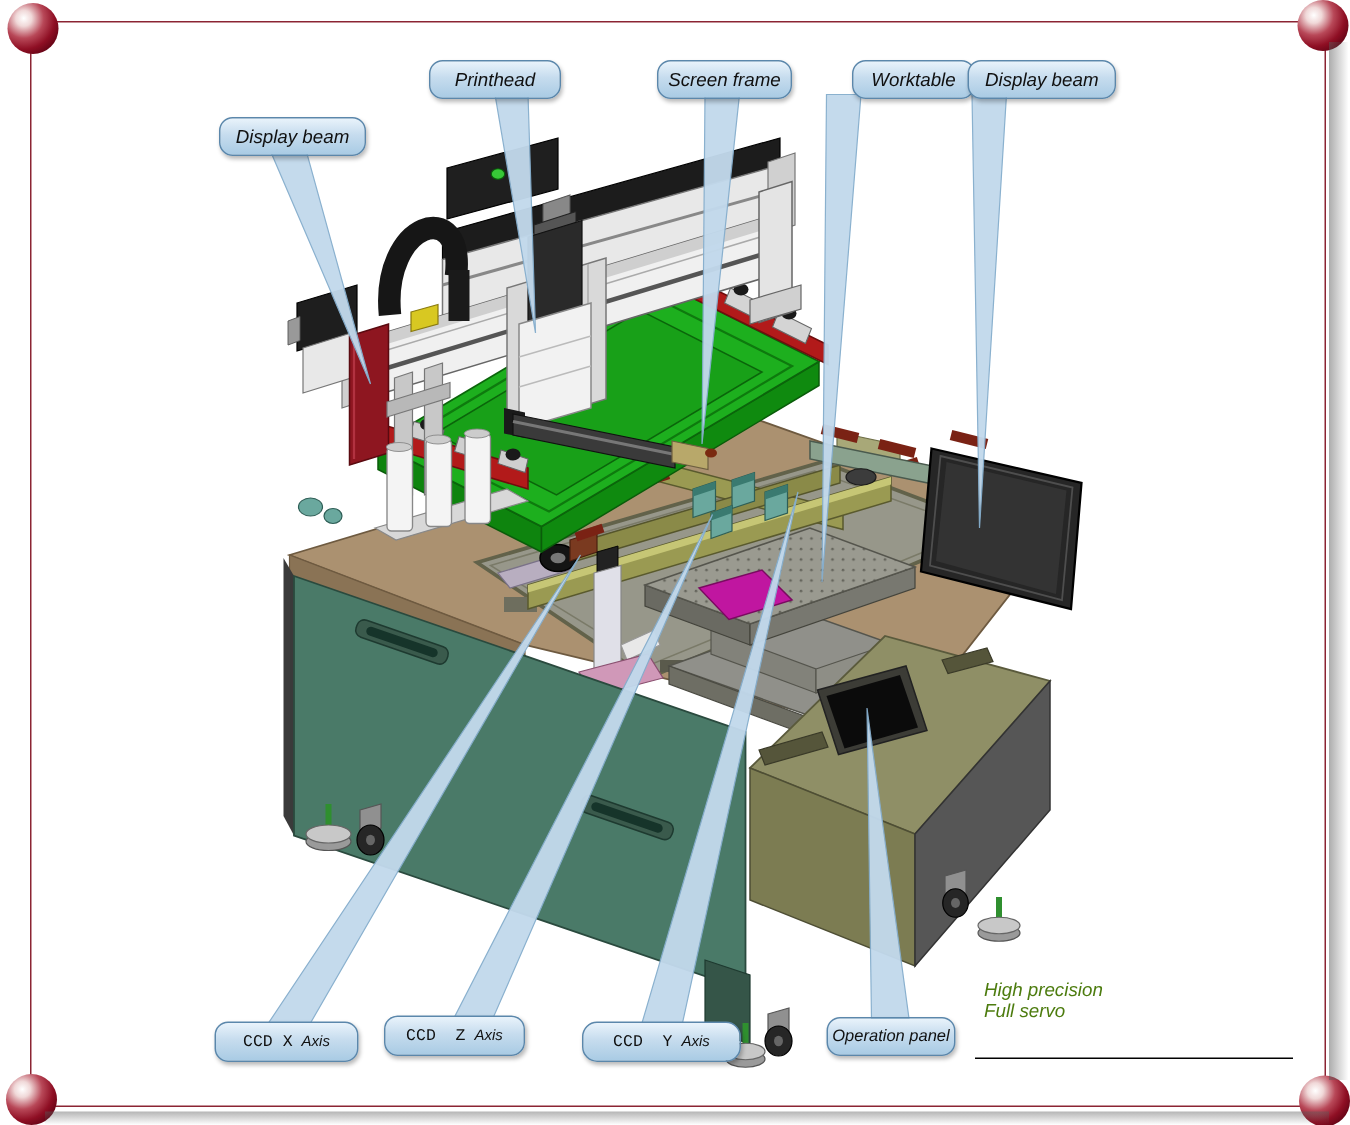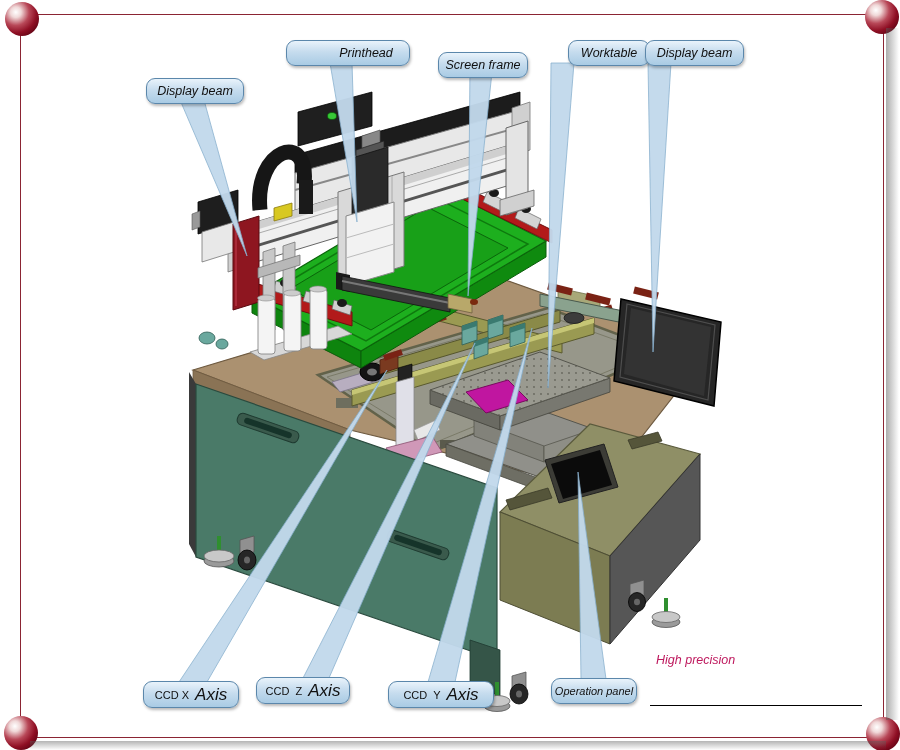--- a/index.html
+++ b/index.html
@@ -14,24 +14,24 @@
     background:linear-gradient(to right, rgba(90,90,90,.5), rgba(255,255,255,0));}
   .shadow-bottom{position:absolute;left:30px;top:741px;width:856px;height:9px;
     background:linear-gradient(to bottom, rgba(90,90,90,.45), rgba(255,255,255,0));}
   svg{position:absolute;left:0;top:0;}
   
   .callout{position:absolute;display:flex;align-items:center;justify-content:center;
     background:linear-gradient(180deg,#e9f3fb 0%,#c6dcee 45%,#a9cbe4 100%);
     border:1.2px solid #5b87ab;border-radius:9px;
     font-style:italic;font-size:12.5px;color:#101010;
     box-shadow:1px 2px 3px rgba(0,0,0,.28);white-space:nowrap;}
-  .callout .mono{font-family:Liberation Sans, sans-serif;font-style:normal;font-size:11px;white-space:pre;text-align:center;}
-  .callout .ax{font-style:italic;font-size:17px;margin-left:6px;}
+  .callout .mono{font-family:Liberation Mono, monospace;font-style:normal;font-size:11px;white-space:pre;text-align:center;}
+  .callout .ax{font-style:italic;font-size:10px;margin-left:6px;}
   .caption{position:absolute;left:656px;top:653px;width:232px;font-style:italic;
-    font-size:12.5px;line-height:14px;color:#be185d;}
+    font-size:12.5px;line-height:14px;color:#4d7c0f;}
   .caption-rule{position:absolute;left:650px;top:705px;width:212px;height:0;
     border-top:1.5px solid #000;}
 </style>
 </head>
 <body>
 
 <div id="stage">
 
   <div class="frame-rect"></div>
   <div class="corner-sphere" style="left:5px;top:2px;"></div>
@@ -280,46 +280,47 @@
       <polygon points="179,682 207,682 387,370"></polygon>
       <polygon points="303,678 329,678 475,343"></polygon>
       <polygon points="428,682 455,682 532,328"></polygon>
       <polygon points="581,679 606,679 578,472"></polygon>
     </g>
   </svg>
 
   <div class="callout" style="left:146px;top:78px;width:96px;height:24px;">
     <span>Display beam</span>
   </div>
-  <div class="callout" style="left:286px;top:40px;width:86px;height:24px;padding-left:36px;">
+  <div class="callout" style="left:286px;top:40px;width:86px;height:24px;">
     <span>Printhead</span>
   </div>
-  <div class="callout" style="left:438px;top:40px;width:88px;height:24px;margin-top:12px;">
+  <div class="callout" style="left:438px;top:40px;width:88px;height:24px;">
     <span>Screen frame</span>
   </div>
   <div class="callout" style="left:540px;top:40px;width:80px;height:24px;margin-left:28px;">
     <span>Worktable</span>
   </div>
   <div class="callout" style="left:645px;top:40px;width:97px;height:24px;align-items:center;">
     <span>Display beam</span>
   </div>
   <div class="callout" style="left:143px;top:681px;width:94px;height:25px;">
     <span class="mono">CCD X</span>
       <span class="ax">Axis</span>
   </div>
   <div class="callout" style="left:256px;top:677px;width:92px;height:25px;">
     <span class="mono">CCD  Z</span>
       <span class="ax">Axis</span>
   </div>
-  <div class="callout" style="left:388px;top:681px;width:104px;height:25px;">
+  <div class="callout" style="left:388px;top:681px;width:104px;height:25px;border-radius:10px;">
     <span class="mono">CCD  Y</span>
       <span class="ax">Axis</span>
   </div>
   <div class="callout" style="left:551px;top:678px;width:84px;height:24px;font-size:11px;">
     <span>Operation panel</span>
   </div>
 
   <div class="caption">
     <div>High precision</div>
+    <div>Full servo</div>
   </div>
   <div class="caption-rule"></div>
 
 </div>
 
 </body></html>

